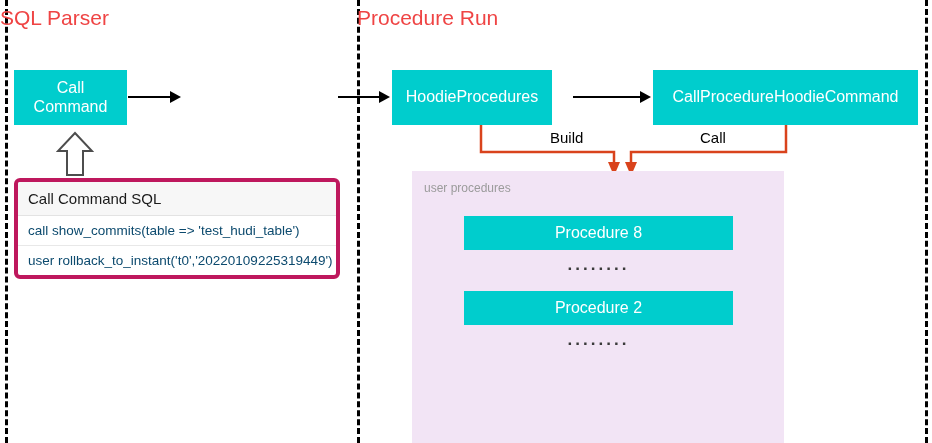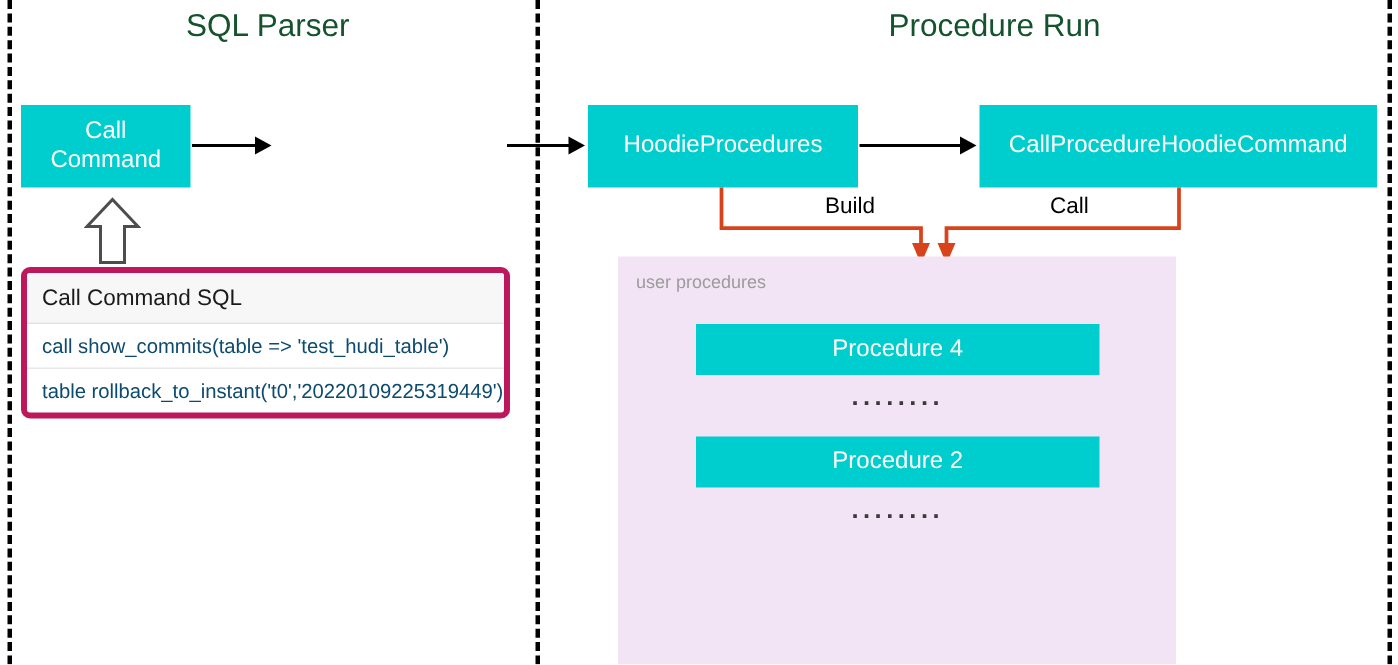--- a/index.html
+++ b/index.html
@@ -27,44 +27,43 @@
     border-left: 3px dashed #000000;
   }
   .vdash.left   { left: 5px; }
   .vdash.mid    { left: 357px; }
   .vdash.right  { left: 925px; }
 
   
   .section-title {
     position: absolute;
     font-size: 21px;
-    color: #14532d;
+    color: #ef4444;
     white-space: nowrap;
-    text-align: center;
   }
   #title-sql   { left: 0;   top: 6px;  width: 357px; }
   #title-proc  { left: 357px; top: 6px; width: 612px; }
 
   
   .node {
     position: absolute;
     background: #00CDCD;
     color: #ffffff;
     display: flex;
     align-items: center;
     justify-content: center;
     text-align: center;
     font-size: 16px;
     line-height: 1.15;
     box-sizing: border-box;
     padding: 2px 4px;
   }
   #node-call-command { left: 14px;  top: 70px; width: 113px; height: 55px; }
   #node-sparksql     { left: 185px; top: 70px; width: 152px; height: 55px; }
-  #node-hoodieproc   { left: 392px; top: 70px; width: 180px; height: 55px; }
+  #node-hoodieproc   { left: 392px; top: 70px; width: 160px; height: 55px; }
   #node-callproccmd  { left: 653px; top: 70px; width: 265px; height: 55px; }
 
   
   .arrow-line {
     position: absolute;
     height: 0;
     border-top: 2.5px solid #000000;
   }
   .arrow-head {
     position: absolute;
@@ -211,39 +210,39 @@
   <div class="arrow-line" id="arr3-line"></div>
   <div class="arrow-head" id="arr3-head"></div>
 
   <svg id="hollow-arrow" viewBox="0 0 38 46">
     <polygon points="19,2 36,20 27,20 27,44 11,44 11,20 2,20" fill="#ffffff" stroke="#4d4d4d" stroke-width="2"></polygon>
   </svg>
 
   <div id="sql-table">
     <div class="hdr">Call Command SQL</div>
     <div class="row">call show_commits(table =&gt; 'test_hudi_table')</div>
-    <div class="row">table rollback_to_instant('t0','20220109225319449')</div>
+    <div class="row">user rollback_to_instant('t0','20220109225319449')</div>
   </div>
 
   <svg id="orange-svg">
 
     <polyline points="481,125 481,152 614,152 614,172" fill="none" stroke="#D9431C" stroke-width="2.5"></polyline>
     <polygon points="608,162 620,162 614,176" fill="#D9431C"></polygon>
 
     <polyline points="786,125 786,152 631,152 631,172" fill="none" stroke="#D9431C" stroke-width="2.5"></polyline>
     <polygon points="625,162 637,162 631,176" fill="#D9431C"></polygon>
   </svg>
 
   <div class="conn-label" id="label-build">Build</div>
   <div class="conn-label" id="label-call">Call</div>
 
   <div id="proc-panel">
     <div id="proc-panel-label">user procedures</div>
 
-    <div class="proc-box" id="proc-1">Procedure 4</div>
+    <div class="proc-box" id="proc-1">Procedure 8</div>
 
     <div class="dots" id="dots-1">........</div>
 
     <div class="proc-box" id="proc-2">Procedure 2</div>
 
     <div class="dots" id="dots-2">........</div>
 
   </div>
 
 </div>

